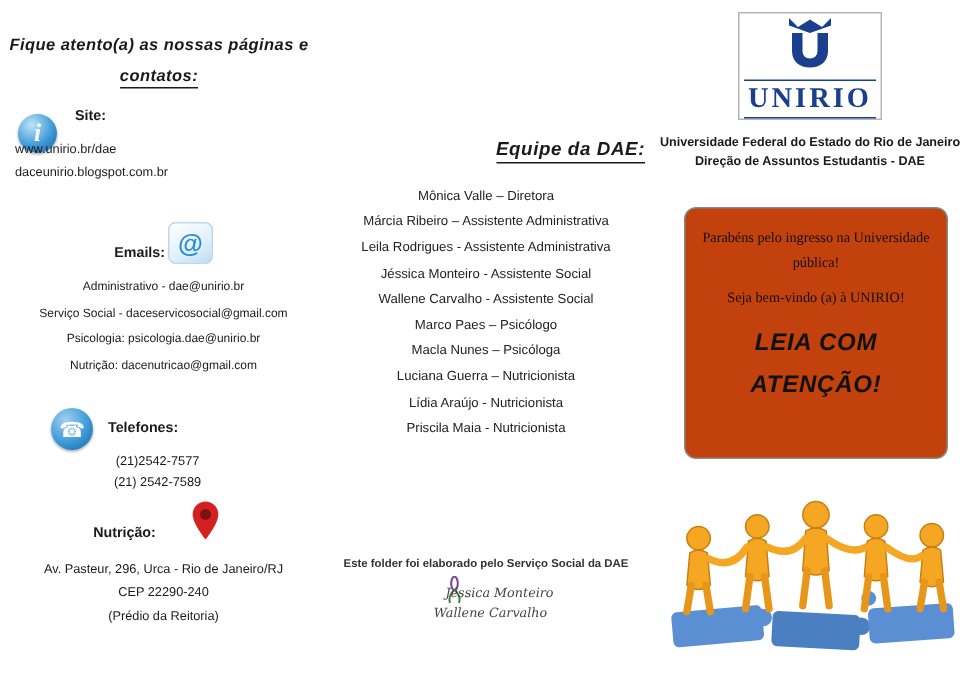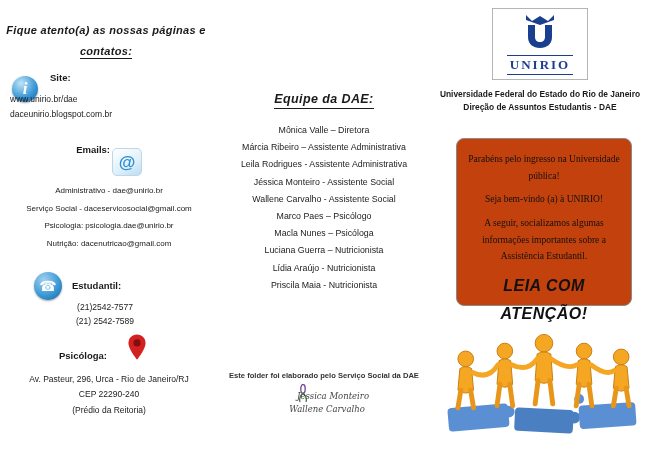--- a/index.html
+++ b/index.html
@@ -35,21 +35,21 @@
     font-weight:bold; font-size:9.5px; }
   .l-site-lines { position:absolute; top:92px; left:10px; width:198px; 
     font-size:8.5px; line-height:1.75; }
 
   .icon-mail {
     position:absolute; top:148px; left:112px; width:30px; height:28px; border-radius:5px;
     background:linear-gradient(150deg,#ffffff,#dff0fb 60%,#bcdcf2);
     border:1px solid #bcd6ea; color:#2a8fd0; font-weight:bold; font-size:17px;
     text-align:center; line-height:27px;
   }
-  .l-mail-label { position:absolute; top:144px; left:40px; width:70px; text-align:right;
+  .l-mail-label { position:absolute; top:163px; left:40px; width:70px; text-align:right;
     font-weight:bold; font-size:9.5px; }
   .l-mail-lines { position:absolute; top:182px; left:4px; width:210px; text-align:center;
     font-size:8px; line-height:2.2; }
 
   .icon-phone {
     position:absolute; top:272px; left:34px; width:28px; height:28px; border-radius:50%;
     background:radial-gradient(circle at 35% 28%, #9fd0ee, #3e9ad8 55%, #15629e);
     color:#fff; font-size:14px; text-align:center; line-height:28px;
     box-shadow:0 1px 2px rgba(0,0,0,.35);
   }
@@ -59,21 +59,21 @@
     font-size:8.5px; line-height:1.7; }
 
   .icon-pin { position:absolute; top:334px; left:128px; }
   .l-addr-label { position:absolute; top:350px; left:40px; width:86px; text-align:center;
     font-weight:bold; font-size:9.5px; }
   .l-addr-lines { position:absolute; top:372px; left:4px; width:210px; text-align:center;
     font-size:8.5px; line-height:1.8; }
 
   
   .m-heading {
-    position:absolute; top:92px; left:0; width:100%; text-align:center;
+    position:absolute; top:92px; left:0; width:100%; text-align:right;
     font-weight:bold; font-style:italic; font-size:12.5px; letter-spacing:.4px;
   }
   .m-heading span { border-bottom:1px solid #1a1a1a; padding-bottom:2px; }
   .m-team { position:absolute; top:122px; left:0; width:100%; text-align:center;
     font-size:8.8px; color:#222; }
   .m-team div { height:17.2px; line-height:17.2px; }
   .m-footer { position:absolute; top:371px; left:0; width:100%; text-align:center;
     font-size:7.6px; font-weight:bold; color:#333; }
   .m-flower { position:absolute; top:384px; left:calc(50% - 28px); }
   .m-signatures { position:absolute; top:390px; left:0; width:100%; text-align:center;
@@ -82,21 +82,21 @@
   .m-signatures div:first-child { margin-left:18px; }
   .m-signatures div:last-child { margin-left:6px; }
 
   
   .r-logo-box {
     position:absolute; top:8px; left:62px; width:96px; height:72px;
     border:1px solid #b5b5b5; background:#fff;
     display:flex; flex-direction:column; align-items:center; justify-content:center;
   }
   .r-logo-text {
-    font-family:"Liberation Serif", serif; font-weight:bold; font-size:13px;
+    font-family:"Liberation Serif", serif; font-weight:bold; font-size:19px;
     letter-spacing:2px; color:#1b3f8f;
     border-top:1.5px solid #1b3f8f; border-bottom:1.5px solid #1b3f8f;
     padding:1px 3px; margin-top:2px;
   }
   .r-org { position:absolute; top:88px; left:0; width:100%; text-align:center;
     font-weight:bold; font-size:8.4px; line-height:1.5; }
   .r-box {
     position:absolute; top:138px; left:26px; width:176px; height:168px;
     border:1px solid #8a8a8a; border-radius:8px; background:#c2410c;
     padding:12px 8px 6px 8px; text-align:center;
@@ -127,33 +127,33 @@
   <div class="icon-mail">@</div>
   <div class="l-mail-label">Emails:</div>
   <div class="l-mail-lines">
     <div>Administrativo - dae@unirio.br</div>
     <div>Serviço Social - daceservicosocial@gmail.com</div>
     <div>Psicologia: psicologia.dae@unirio.br</div>
     <div>Nutrição: dacenutricao@gmail.com</div>
   </div>
 
   <div class="icon-phone">☎</div>
-  <div class="l-phone-label">Estudantil:</div>
+  <div class="l-phone-label">Telefones:</div>
   <div class="l-phone-lines">
     <div>(21)2542-7577</div>
     <div>(21) 2542-7589</div>
   </div>
 
   <div class="icon-pin">
     <svg width="18" height="26" viewBox="0 0 20 28">
       <path d="M10 0 C4.5 0 0.5 4.5 0.5 9.5 C0.5 16.5 10 28 10 28 C10 28 19.5 16.5 19.5 9.5 C19.5 4.5 15.5 0 10 0 Z" fill="#d42020"></path>
       <circle cx="10" cy="9.5" r="4" fill="#7e1010"></circle>
     </svg>
   </div>
-  <div class="l-addr-label">Psicóloga:</div>
+  <div class="l-addr-label">Nutrição:</div>
   <div class="l-addr-lines">
     <div>Av. Pasteur, 296, Urca - Rio de Janeiro/RJ</div>
     <div>CEP  22290-240</div>
     <div>(Prédio da Reitoria)</div>
   </div>
 </div>
 
 <div class="panel panel-mid">
 
   <div class="m-heading">
@@ -202,21 +202,20 @@
   </div>
 
   <div class="r-org">
     <div>Universidade Federal do Estado do Rio de Janeiro</div>
     <div>Direção de Assuntos Estudantis - DAE</div>
   </div>
 
   <div class="r-box">
     <p>Parabéns pelo ingresso na Universidade pública!</p>
     <p>Seja bem-vindo (a) à UNIRIO!</p>
-    <p>A seguir, socializamos algumas informações importantes sobre a Assistência Estudantil.</p>
     <div class="r-attention">LEIA COM ATENÇÃO!</div>
   </div>
 
   <div class="r-illustration">
     <svg width="196" height="132" viewBox="0 0 200 135">
 
       <g>
         <rect x="4" y="100" width="62" height="24" rx="4" fill="#5b8fd4" transform="rotate(-5 35 112)"></rect>
         <circle cx="66" cy="106" r="6" fill="#5b8fd4"></circle>
         <rect x="72" y="103" width="60" height="24" rx="4" fill="#4a7fc1" transform="rotate(3 102 115)"></rect>

